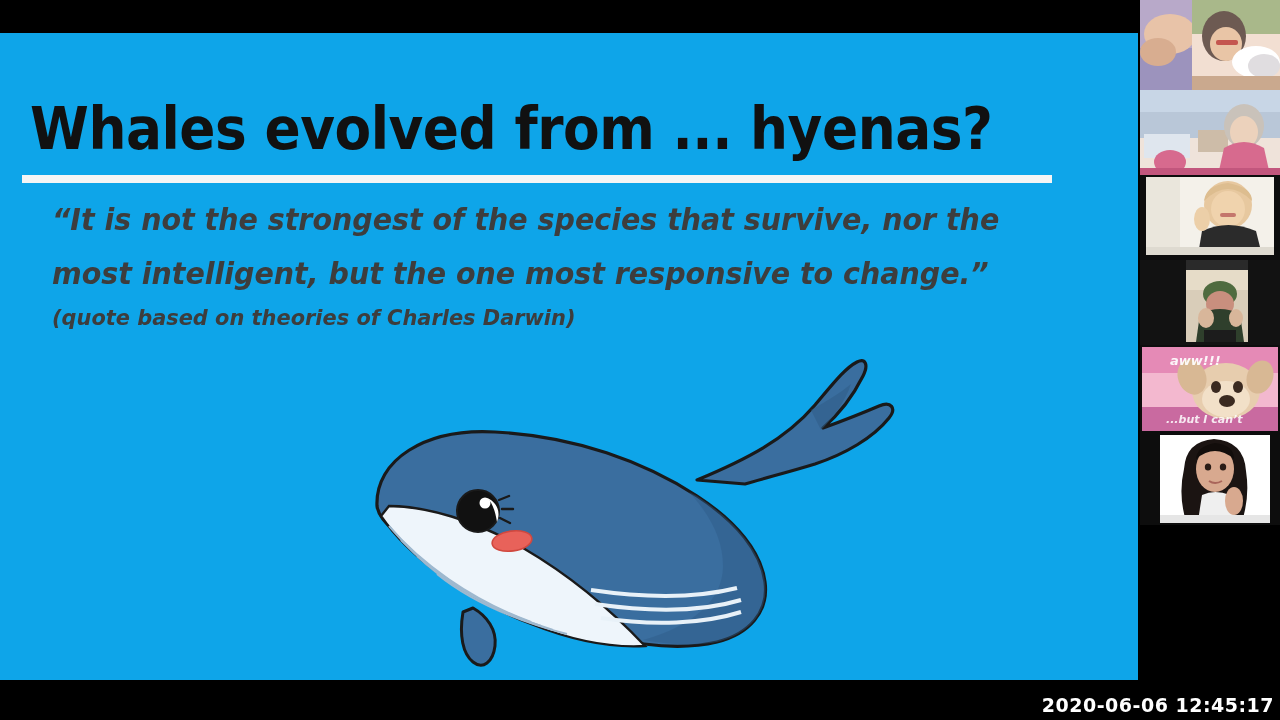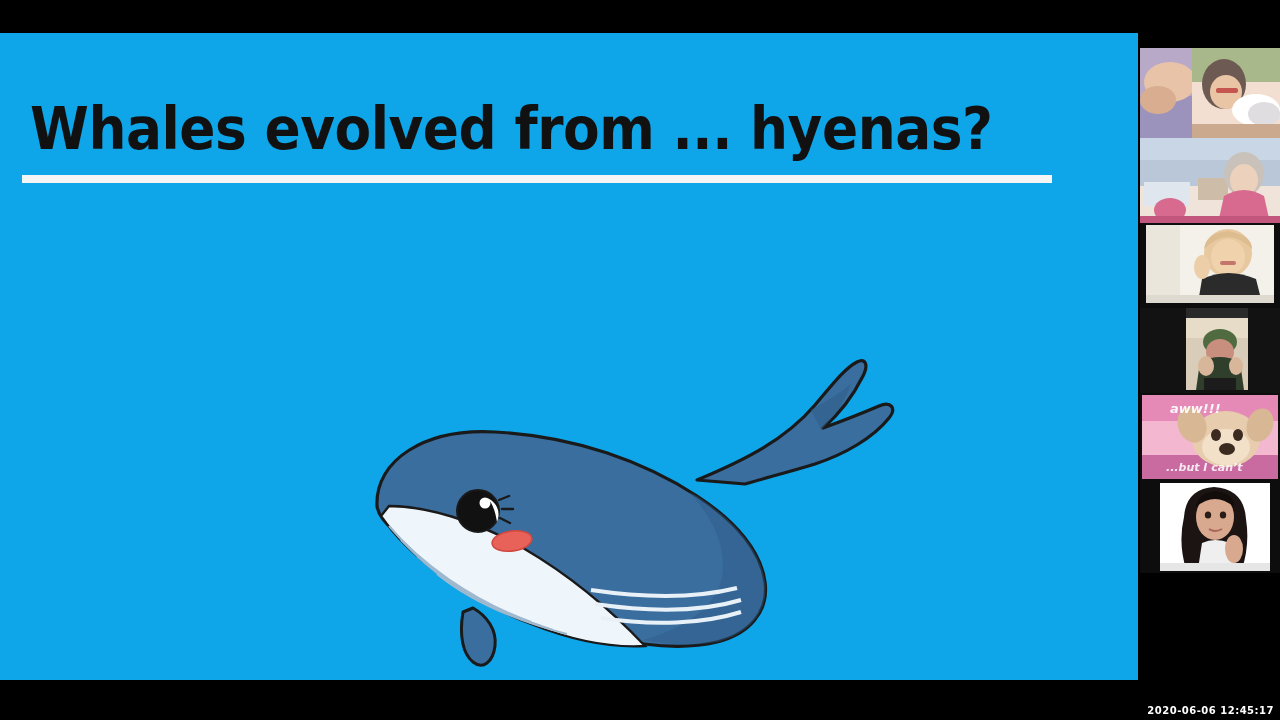--- a/index.html
+++ b/index.html
@@ -61,45 +61,50 @@
   .whale-wrap svg { display:block; width:100%; height:100%; }
 
   
   .video-strip {
     position:absolute; left:1140px; top:0px;
     width:140px; height:720px;
     background:#000;
   }
   .vtile {
     position:absolute; left:0; width:140px;
-    overflow:hidden; background:#a16207;margin-top:48px;
+    overflow:hidden; background:#a16207;
   }
   .vtile .frame { position:absolute; inset:0; }
 
   
   .clock {
     position:absolute; right:6px; bottom:4px;
-    color:#ffffff; font-size:10px; font-weight:bold;
+    color:#ffffff; font-size:19px; font-weight:bold;
     letter-spacing:0.5px;
     font-family:"DejaVu Sans", sans-serif;
     text-shadow:0 0 2px #000;
     text-align:right;
   }
 </style>
 </head>
 <body>
 
 <div id="root">
 
   <div class="slide">
 
     <div class="slide-title">Whales evolved from ... hyenas?</div>
 
     <div class="title-divider"></div>
 
+    <div class="quote-block">
+      <div class="quote-line">“It is not the strongest of the species that survive, nor the</div>
+      <div class="quote-line">most intelligent, but the one most responsive to change.”</div>
+      <div class="quote-attrib">(quote based on theories of Charles Darwin)</div>
+    </div>
 
     <div class="whale-wrap">
       <svg viewBox="0 0 565 320" xmlns="http://www.w3.org/2000/svg">
         <g>
           <path d="M352 130 C400 110 440 90 470 55 C487 35 500 18 512 12
                    C520 8 524 14 518 26 C506 50 492 66 478 78
                    C500 70 520 62 534 56 C546 51 552 58 544 68
                    C528 88 500 104 470 114 C444 122 420 128 400 134 Z" fill="#3a6e9f" stroke="#1a1a1a" stroke-width="3.2" stroke-linejoin="round"></path>
           <path d="M466 60 C480 52 494 44 506 34 C500 52 488 68 476 80 Z" fill="#2f5c87" opacity="0.55"></path>
         </g>

